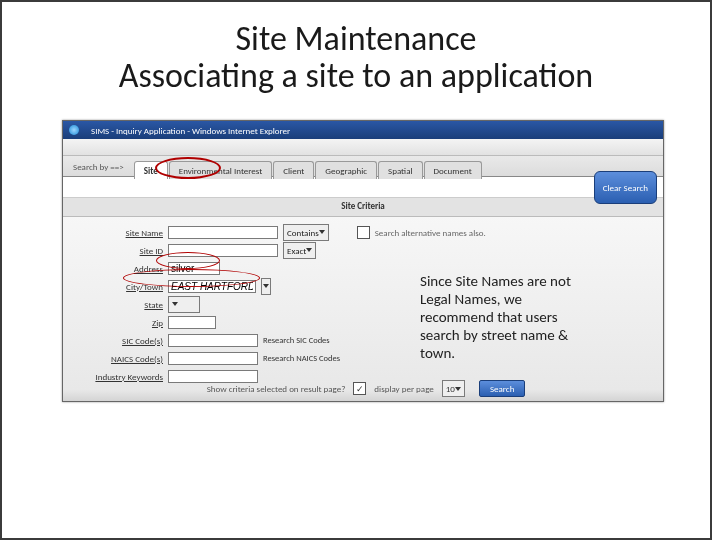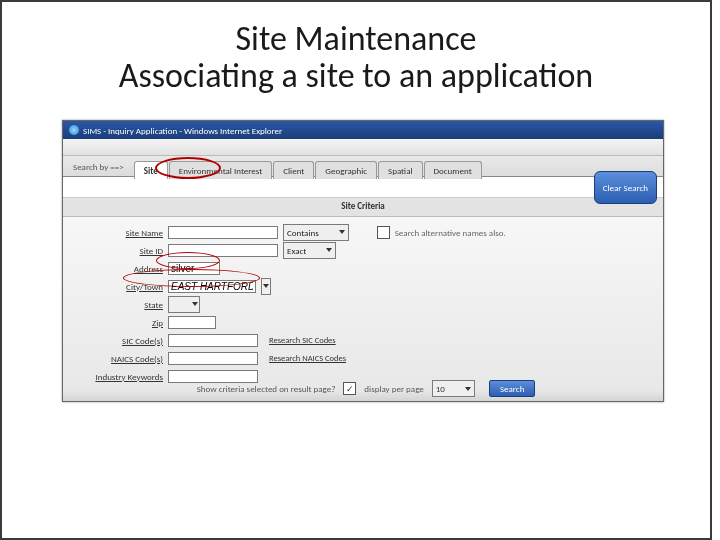--- a/index.html
+++ b/index.html
@@ -1,40 +1,40 @@
 <!DOCTYPE html>
 <html><head>
 <meta charset="utf-8">
 <style>
   html,body{margin:0;padding:0;width:720px;height:540px;background:#fff;font-family:Calibri,Arial,sans-serif}
   .slide{position:relative;width:712px;height:540px;border:2px solid #3b3b3b;box-sizing:border-box}
   .title{position:absolute;left:0;right:0;top:18px;text-align:center;font-size:34px;color:#1a1a1a;line-height:1.1}
   .screenshot{position:absolute;left:60px;top:118px;width:600px;height:280px;border:1px solid #666;box-shadow:0 0 2px #999;background:linear-gradient(#fff,#e8e8e8 96%,#d4d4d4)}
   
-  .chrome{height:18px;background:linear-gradient(#2a57a5,#1a3e7a);display:flex;align-items:center;padding:0 6px;font-size:9px;color:#fff;gap:4px}
+  .chrome{height:18px;background:linear-gradient(#2a57a5,#1a3e7a);display:flex;align-items:center;padding:0 6px;font-size:9px;color:#fff;gap:12px}
   .globe{width:10px;height:10px;border-radius:50%;background:radial-gradient(#9dd6ff,#1a8ad6)}
   .toolbar{height:16px;background:linear-gradient(#f4f4f4,#e2e2e2);border-bottom:1px solid #bbb}
   
   .tabstrip{height:20px;background:linear-gradient(#e9e9e9,#dcdcdc);display:flex;align-items:flex-end;border-bottom:1px solid #888;font-size:9px;color:#333}
   .search-by{padding:0 10px;align-self:center;color:#555}
   .oval1{position:absolute;border:2px solid #b00000;border-radius:50%;pointer-events:none}
   .tab{padding:3px 9px;background:#e0e0e0;border:1px solid #999;border-bottom:none;margin-right:1px;border-radius:3px 3px 0 0}
   .tab.active{background:#fff;font-weight:bold}
   .clearrow{height:20px;background:#fff;border-bottom:1px solid #ccc;display:flex;justify-content:flex-end;align-items:center;padding-right:6px}
   .clearbtn{background:linear-gradient(#5c8edc,#2b5fb1);color:#fff;font-size:9px;padding:10px 8px;border:1px solid #1a3e7a;border-radius:6px}
   .criteria-title{height:16px;background:#e3e3e3;border-bottom:1px solid #bbb;text-align:center;font-size:9px;font-weight:bold;padding-top:2px;color:#333}
   
   .form{padding:6px 8px;font-size:9px;color:#222}
   .row{display:flex;align-items:center;height:18px;gap:5px}
   .lbl{width:92px;text-align:right;text-decoration:underline;color:#333}
   .txt{height:13px;border:1px solid #7a7a7a;background:#fff;box-sizing:border-box;padding:0 2px;font-size:10px}
-  .sel{height:15px;border:1px solid #7a7a7a;background:#efefef;font-size:9px;display:flex;align-items:center;padding:0 3px;gap:20px}
+  .sel{height:15px;border:1px solid #7a7a7a;background:#efefef;font-size:9px;display:flex;align-items:center;padding:0 3px;gap:0}
   .chev{width:0;height:0;border-left:3px solid transparent;border-right:3px solid transparent;border-top:4px solid #333}
   .chk{width:11px;height:11px;border:1px solid #555;background:#fff;display:inline-flex;align-items:center;justify-content:center;font-size:9px}
-  .lnk{text-decoration:underline;color:#333;font-size:8.5px;margin-left:6px}
+  .lnk{color:#333;font-size:8.5px;}
   .footer{position:absolute;bottom:4px;left:6px;right:0;display:flex;align-items:center;justify-content:center;gap:8px;font-size:9px;color:#333}
   .searchbtn{background:linear-gradient(#5c8edc,#2b5fb1);color:#fff;font-size:9px;padding:2px 10px;border:1px solid #1a3e7a;border-radius:2px;margin-left:6px}
   
   .callout{position:absolute;left:418px;top:270px;width:168px;font-size:15px;line-height:1.2;color:#222}
 </style>
 </head>
 <body>
 
 <div class="slide">
   <div class="title">
@@ -125,13 +125,14 @@
       <span class="chk">✓</span>
       <span style="color:#555">display per page</span>
       <span class="sel">
           <span>10</span>
           <span class="chev"></span>
         </span>
       <span class="searchbtn">Search</span>
     </div>
   </div>
 
+  <div class="callout">Since Site Names are not Legal Names, we recommend that users search by street name &amp; town.</div>
 </div>
 
 </body></html>

